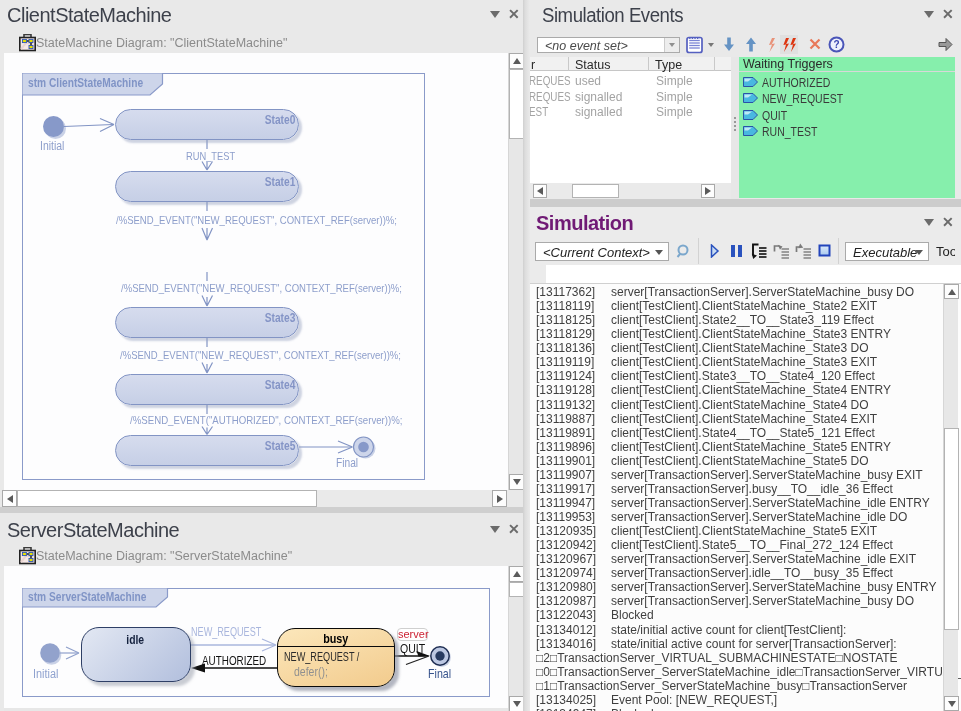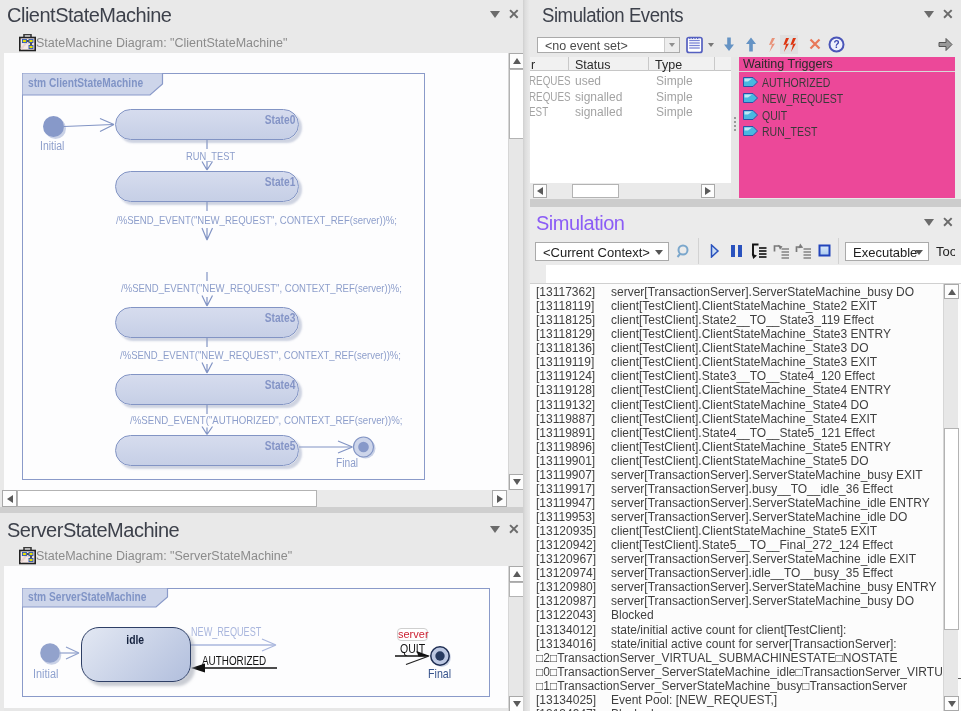--- a/index.html
+++ b/index.html
@@ -1,39 +1,39 @@
 <!DOCTYPE html>
 <html><head><meta charset="utf-8"><style>
 *{margin:0;padding:0;box-sizing:border-box;}
 html,body{width:961px;height:711px;overflow:hidden;background:#e9e9e9;
  font-family:"Liberation Sans",sans-serif;-webkit-font-smoothing:antialiased;}
 .abs{position:absolute;}
 .ptitle{font-size:20px;color:#3d414b;letter-spacing:-0.5px;}
-.ptitle.blue{color:#8b5cf6;}
+.ptitle.blue{color:#701a75;font-weight:bold;}
 .caret{width:0;height:0;border-left:5px solid transparent;border-right:5px solid transparent;border-top:7px solid #6b6b6b;}
 .xbtn{font-size:14px;color:#6b6b6b;font-weight:bold;line-height:10px;}
 .sub{font-size:12.5px;color:#8b8b8b;}
 .white{background:#fdfdfe;}
 
 .sbv{background:#e7e7e7;border-left:1px solid #d6d6d6;}
 .sbh{background:#eaeaea;}
 .sbtn{background:#fdfdfd;border:1px solid #a9a9a9;display:flex;align-items:center;justify-content:center;}
 .sthumb{background:#ffffff;border:1px solid #b3b3b3;}
 .tri-u{width:0;height:0;border-left:4.5px solid transparent;border-right:4.5px solid transparent;border-bottom:6px solid #5a5a5a;}
 .tri-d{width:0;height:0;border-left:4.5px solid transparent;border-right:4.5px solid transparent;border-top:6px solid #5a5a5a;}
 .tri-l{width:0;height:0;border-top:4.5px solid transparent;border-bottom:4.5px solid transparent;border-right:6px solid #5a5a5a;}
 .tri-r{width:0;height:0;border-top:4.5px solid transparent;border-bottom:4.5px solid transparent;border-left:6px solid #5a5a5a;}
 
 .state{background:linear-gradient(180deg,#d6dcee 0%,#c6cfe6 100%);border:1.3px solid #8294c4;border-radius:15.5px;box-shadow:3px 3px 2px rgba(148,160,190,0.45);text-align:right;font-weight:bold;font-size:12px;color:#8494c6;padding-top:3px;}
 .state span{display:inline-block;transform:scaleX(0.85);}
 .dlabel{font-size:11.5px;color:#8d9ecb;white-space:nowrap;transform-origin:0 0;}
 .cx{transform:scaleX(0.83);transform-origin:0 50%;display:inline-block;}
 .frame{border:1.2px solid #8a9ac9;}
 .tabtxt{font-weight:bold;font-size:12px;color:#8094c6;white-space:nowrap;transform:scaleX(0.85);transform-origin:0 50%;}
-.combo{background:#fff;border:1px solid #aaa;font-size:12.5px;color:#4a4a4a;}
+.combo{background:#fff;border:1px solid #aaa;font-size:12.5px;color:#4a4a4a;font-style:italic;}
 </style></head>
 <body>
 
 <div class="abs" style="left:0;top:0;width:523px;height:507px;background:#e9e9e9;">
   <div class="abs ptitle" style="left:7px;top:4px;">ClientStateMachine</div>
   <div class="abs caret" style="left:490px;top:11px;"></div>
   <div class="abs xbtn" style="left:508px;top:9px;">✕</div>
   <div class="abs" style="left:19px;top:34px;">
     <svg width="17" height="18" viewBox="0 0 17 18">
       <rect x="5" y="0.5" width="7" height="5" fill="none" stroke="#3a3a3a" stroke-width="1.6"></rect>
@@ -155,20 +155,25 @@
       <path d="M187 102 L201 97.5 L201 106.5 Z" fill="#111"></path>
 
       <line x1="391" y1="90" x2="424" y2="90" stroke="#111" stroke-width="1.4"></line>
       <path d="M426 90 L412.5 85 L414.5 90.5 Z" fill="#111"></path>
       <line x1="425" y1="90" x2="402" y2="98.5" stroke="#222" stroke-width="1.3"></line>
       <circle cx="437.5" cy="91.5" r="9.4" fill="#cdd4e6"></circle>
       <circle cx="436" cy="90" r="9.2" fill="#bcc7e2" stroke="#1e2d52" stroke-width="1.5"></circle>
       <circle cx="436" cy="90" r="4.7" fill="#273a60"></circle>
     </svg>
     <div class="abs" style="left:76.5px;top:61px;width:110px;height:54.5px;border:1.4px solid #2e3f66;border-radius:18px;background:linear-gradient(135deg,#e3e8f3 0%,#b2bfdd 100%);box-shadow:4px 4px 3px rgba(150,155,170,0.5);text-align:center;font-weight:bold;font-size:13px;color:#15223f;padding-top:4px;"><span style="display:inline-block;transform:scaleX(0.8);">idle</span></div>
+    <div class="abs" style="left:273px;top:62px;width:118px;height:58.5px;border:1.9px solid #0a0a0a;border-radius:18px;background:linear-gradient(160deg,#fce7bb 0%,#f2cb8d 100%);box-shadow:4px 4px 3px rgba(140,145,160,0.65);overflow:hidden;">
+      <div style="text-align:center;font-weight:bold;font-size:13.5px;color:#000;padding-top:2px;height:18px;border-bottom:1.6px solid #0a0a0a;"><span style="display:inline-block;transform:scaleX(0.8);">busy</span></div>
+      <div style="font-size:12.5px;color:#2a2a2a;padding:3px 0 0 6px;white-space:nowrap;"><span class="cx" style="transform:scaleX(0.73);">NEW_REQUEST /</span></div>
+      <div style="font-size:12.5px;color:#909090;padding:1px 0 0 16px;white-space:nowrap;"><span class="cx" style="transform:scaleX(0.84);">defer();</span></div>
+    </div>
     <div class="abs dlabel" style="left:29px;top:101px;font-size:12.5px;color:#8fa2cf;"><span class="cx" style="transform:scaleX(0.87);">Initial</span></div>
     <div class="abs" style="left:187px;top:58px;font-size:13px;color:#a9b6dd;white-space:nowrap;"><span class="cx" style="transform:scaleX(0.7);">NEW_REQUEST</span></div>
     <div class="abs" style="left:198px;top:87px;font-size:13px;color:#111;white-space:nowrap;"><span class="cx" style="transform:scaleX(0.76);">AUTHORIZED</span></div>
     <div class="abs" style="left:393px;top:62.2px;width:30.5px;height:12.6px;background:#fff;border:1px solid #cfcfcf;border-radius:4px;font-size:11px;color:#cc2233;text-align:center;line-height:11.5px;">server</div>
     <div class="abs" style="left:395.5px;top:75px;font-size:13.5px;color:#111;"><span class="cx" style="transform:scaleX(0.78);">QUIT</span></div>
     <div class="abs" style="left:424px;top:100px;font-size:13px;color:#37538c;"><span class="cx" style="transform:scaleX(0.82);">Final</span></div>
     <div class="abs" style="left:0px;top:142px;width:504px;height:3px;background:#e7e7e7;"></div>
   </div>
   <div class="abs sbv" style="left:508px;top:53px;width:15px;height:145px;">
     <div class="abs sbtn" style="left:0px;top:0px;width:15px;height:16px;">
@@ -263,21 +268,21 @@
     <div class="abs sthumb" style="left:42px;top:1px;width:47px;height:14px;"></div>
     <div class="abs sbtn" style="left:171px;top:1px;width:14px;height:14px;">
         <div class="tri-r"></div>
       </div>
   </div>
 
   <div class="abs" style="left:201px;top:57px;width:8px;height:142px;background:#e7e7e7;">
     <div style="position:absolute;left:3px;top:60px;width:2px;height:2px;background:#999;box-shadow:0 4px 0 #999,0 8px 0 #999,0 12px 0 #999;"></div>
   </div>
 
-  <div class="abs" style="left:209px;top:57px;width:216px;height:141px;background:#ec4899;overflow:hidden;">
+  <div class="abs" style="left:209px;top:57px;width:216px;height:141px;background:#86efac;overflow:hidden;">
     <div class="abs" style="left:4px;top:0px;font-size:12.5px;color:#2a2a2a;">Waiting Triggers</div>
     <div class="abs" style="left:0;top:14px;width:216px;height:1px;background:#d8d8d8;"></div>
     <div class="abs" style="left:4px;top:18px;font-size:12.5px;color:#3a3a3a;line-height:16.4px;">
       <div><svg width="16" height="11" style="vertical-align:-1px;margin-right:3px;">
             <polygon points="0.5,0.5 10,0.5 14.5,5 10,9.5 0.5,9.5" fill="#49b8e0" stroke="#2a52a8" stroke-width="1"></polygon>
             <polygon points="1.5,1.5 9,1.5 5,4.5 1.5,4.5" fill="#bfe8f5"></polygon>
           </svg><span class="cx" style="transform:scaleX(0.84);">AUTHORIZED</span></div>
       <div><svg width="16" height="11" style="vertical-align:-1px;margin-right:3px;">
             <polygon points="0.5,0.5 10,0.5 14.5,5 10,9.5 0.5,9.5" fill="#49b8e0" stroke="#2a52a8" stroke-width="1"></polygon>
             <polygon points="1.5,1.5 9,1.5 5,4.5 1.5,4.5" fill="#bfe8f5"></polygon>

